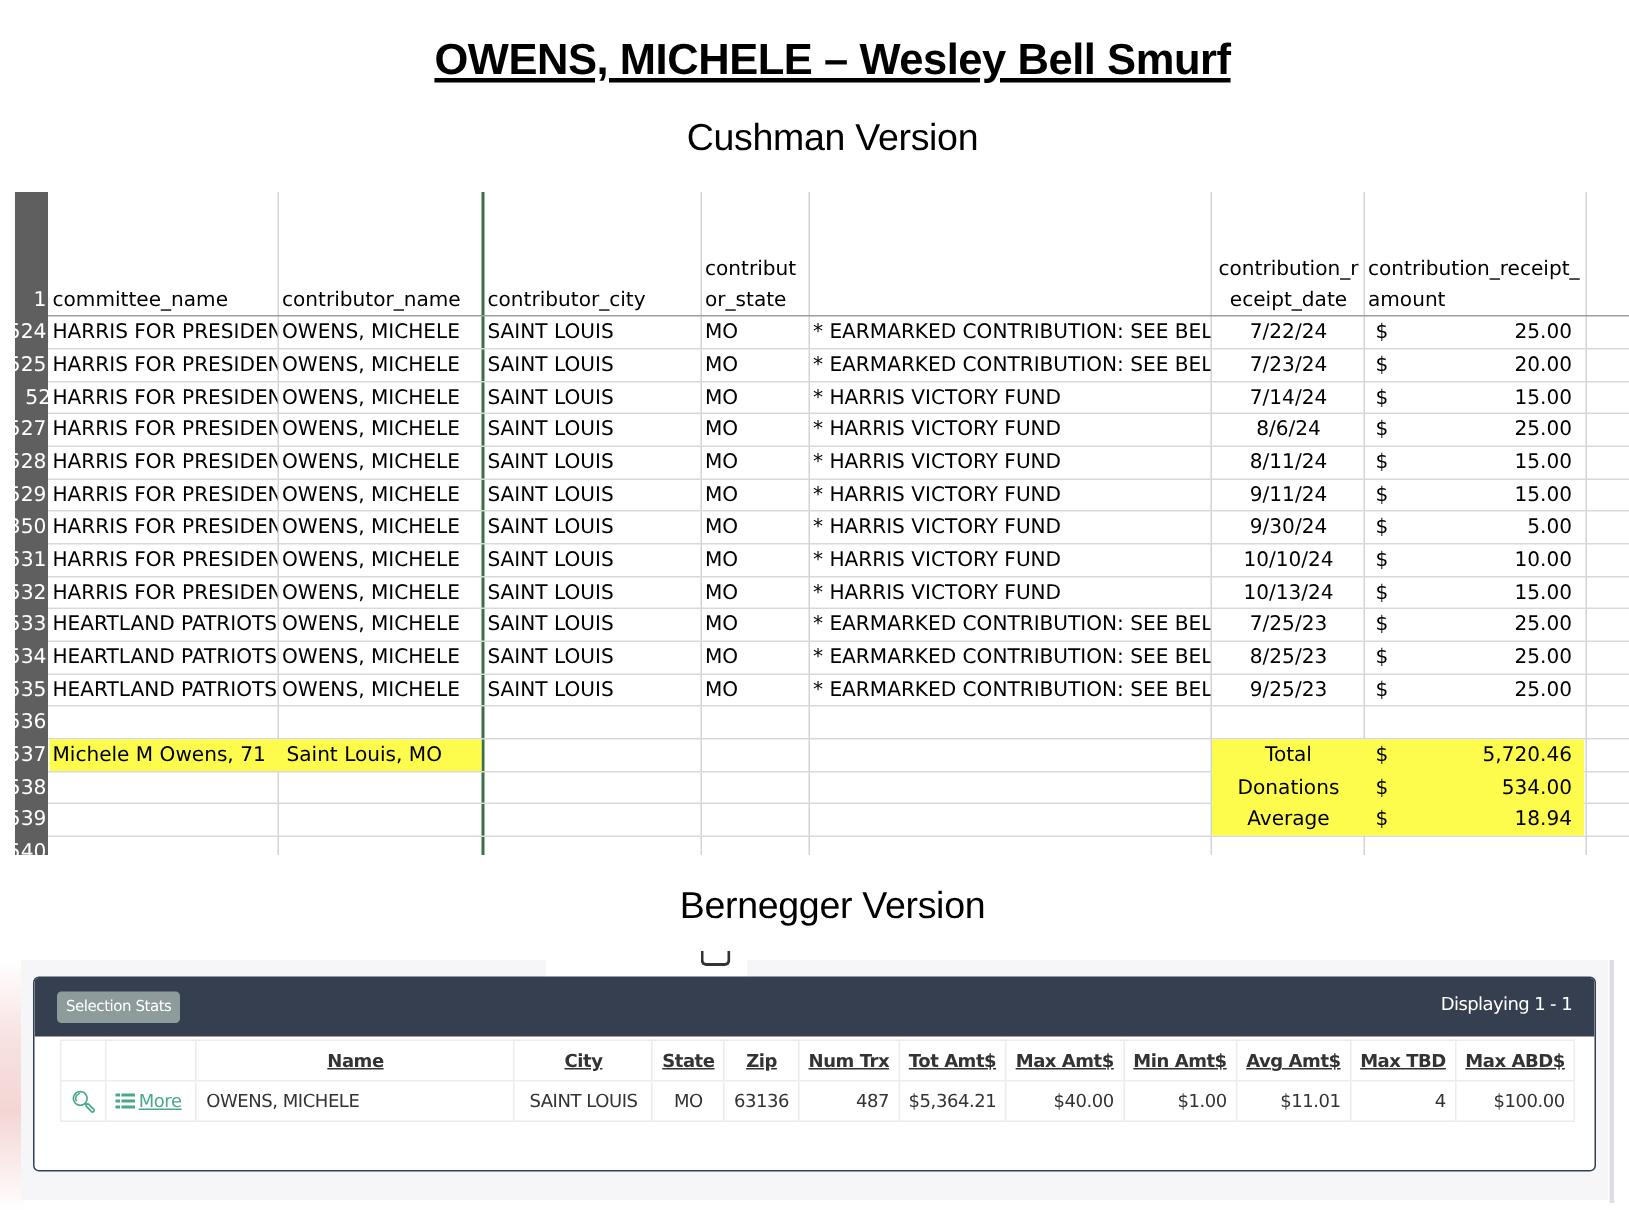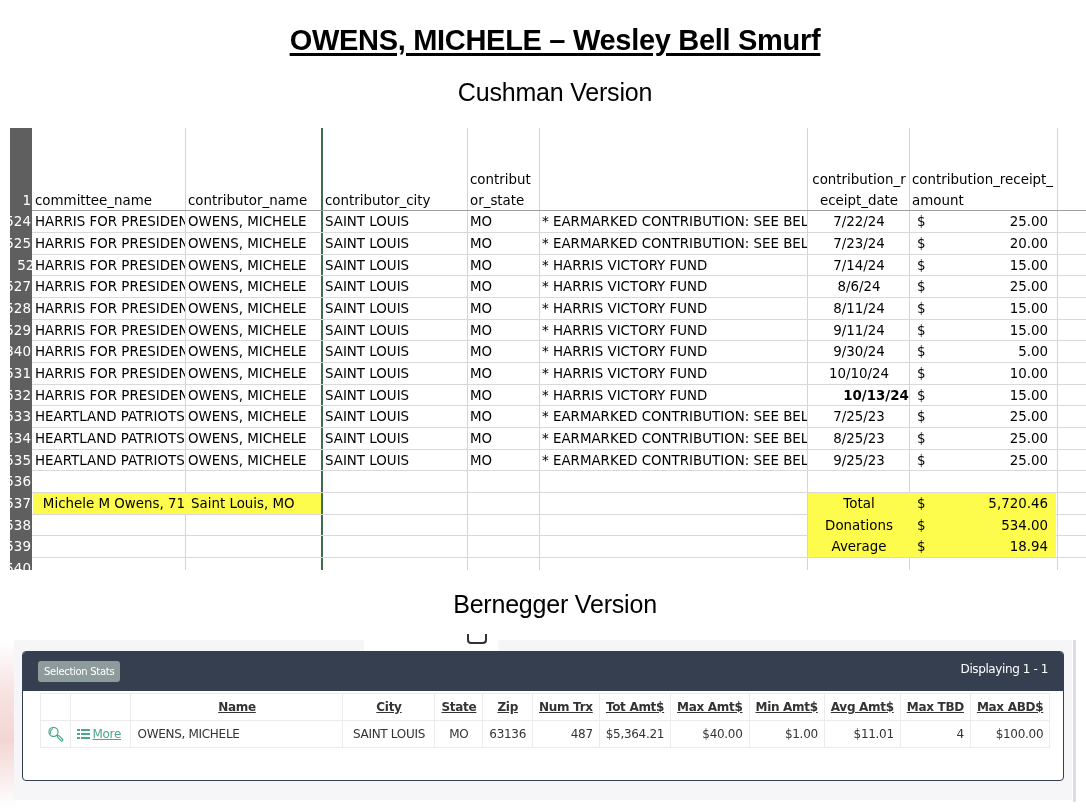--- a/index.html
+++ b/index.html
@@ -194,21 +194,21 @@
       <div class="cell r" style="left: 930px; top: 170px; width: 108px;">15.00</div>
       <div class="rownum" style="top: 192px; height: 21px; line-height: 21px;">529</div>
       <div class="cell" style="left: 25px; top: 192px; width: 150px;">HARRIS FOR PRESIDEN</div>
       <div class="cell" style="left: 178px; top: 192px; width: 133px;">OWENS, MICHELE</div>
       <div class="cell" style="left: 315px; top: 192px; width: 142px;">SAINT LOUIS</div>
       <div class="cell" style="left: 460px; top: 192px; width: 69px;">MO</div>
       <div class="cell" style="left: 532px; top: 192px; width: 265px;">* HARRIS VICTORY FUND</div>
       <div class="cell c" style="left: 799px; top: 192px; width: 100px;">9/11/24</div>
       <div class="cell" style="left: 907px; top: 192px; width: 20px;">$</div>
       <div class="cell r" style="left: 930px; top: 192px; width: 108px;">15.00</div>
-      <div class="rownum" style="top: 213px; height: 21px; line-height: 21px;">340</div>
+      <div class="rownum" style="top: 213px; height: 21px; line-height: 21px;">350</div>
       <div class="cell" style="left: 25px; top: 213px; width: 150px;">HARRIS FOR PRESIDEN</div>
       <div class="cell" style="left: 178px; top: 213px; width: 133px;">OWENS, MICHELE</div>
       <div class="cell" style="left: 315px; top: 213px; width: 142px;">SAINT LOUIS</div>
       <div class="cell" style="left: 460px; top: 213px; width: 69px;">MO</div>
       <div class="cell" style="left: 532px; top: 213px; width: 265px;">* HARRIS VICTORY FUND</div>
       <div class="cell c" style="left: 799px; top: 213px; width: 100px;">9/30/24</div>
       <div class="cell" style="left: 907px; top: 213px; width: 20px;">$</div>
       <div class="cell r" style="left: 930px; top: 213px; width: 108px;">5.00</div>
       <div class="rownum" style="top: 235px; height: 21px; line-height: 21px;">531</div>
       <div class="cell" style="left: 25px; top: 235px; width: 150px;">HARRIS FOR PRESIDEN</div>
@@ -218,21 +218,21 @@
       <div class="cell" style="left: 532px; top: 235px; width: 265px;">* HARRIS VICTORY FUND</div>
       <div class="cell c" style="left: 799px; top: 235px; width: 100px;">10/10/24</div>
       <div class="cell" style="left: 907px; top: 235px; width: 20px;">$</div>
       <div class="cell r" style="left: 930px; top: 235px; width: 108px;">10.00</div>
       <div class="rownum" style="top: 257px; height: 21px; line-height: 21px;">532</div>
       <div class="cell" style="left: 25px; top: 257px; width: 150px;">HARRIS FOR PRESIDEN</div>
       <div class="cell" style="left: 178px; top: 257px; width: 133px;">OWENS, MICHELE</div>
       <div class="cell" style="left: 315px; top: 257px; width: 142px;">SAINT LOUIS</div>
       <div class="cell" style="left: 460px; top: 257px; width: 69px;">MO</div>
       <div class="cell" style="left: 532px; top: 257px; width: 265px;">* HARRIS VICTORY FUND</div>
-      <div class="cell c" style="left: 816px; top: 257px; width: 100px; font-weight: bold;">10/13/24</div>
+      <div class="cell c" style="left: 799px; top: 257px; width: 100px;">10/13/24</div>
       <div class="cell" style="left: 907px; top: 257px; width: 20px;">$</div>
       <div class="cell r" style="left: 930px; top: 257px; width: 108px;">15.00</div>
       <div class="rownum" style="top: 278px; height: 21px; line-height: 21px;">533</div>
       <div class="cell" style="left: 25px; top: 278px; width: 150px;">HEARTLAND PATRIOTS</div>
       <div class="cell" style="left: 178px; top: 278px; width: 133px;">OWENS, MICHELE</div>
       <div class="cell" style="left: 315px; top: 278px; width: 142px;">SAINT LOUIS</div>
       <div class="cell" style="left: 460px; top: 278px; width: 69px;">MO</div>
       <div class="cell" style="left: 532px; top: 278px; width: 265px;">* EARMARKED CONTRIBUTION: SEE BEL(</div>
       <div class="cell c" style="left: 799px; top: 278px; width: 100px;">7/25/23</div>
       <div class="cell" style="left: 907px; top: 278px; width: 20px;">$</div>
@@ -259,21 +259,21 @@
 
   <div class="rownum" style="top:343px;height:21px;line-height:21px;">536</div>
   <div class="rownum" style="top:365px;height:21px;line-height:21px;">537</div>
   <div class="rownum" style="top:387px;height:21px;line-height:21px;">538</div>
   <div class="rownum" style="top:408px;height:21px;line-height:21px;">539</div>
   <div class="rownum" style="top:430px;height:21px;line-height:21px;">540</div>
 
   <div class="yellow" style="left:23px;top:365px;width:288px;height:21px;"></div>
   <div class="yellow" style="left:798px;top:365px;width:248px;height:64px;"></div>
 
-  <div class="cell" style="left:25px;top:365px;width:150px;text-align:right;">Michele M Owens, 71</div>
+  <div class="cell" style="left:25px;top:365px;width:150px;">Michele M Owens, 71</div>
   <div class="cell" style="left:181px;top:365px;width:130px;">Saint Louis, MO</div>
 
   <div class="cell c" style="left:799px;top:365px;width:100px;">Total</div>
   <div class="cell" style="left:907px;top:365px;width:20px;">$</div>
   <div class="cell r" style="left:930px;top:365px;width:108px;">5,720.46</div>
 
   <div class="cell c" style="left:799px;top:387px;width:100px;">Donations</div>
   <div class="cell" style="left:907px;top:387px;width:20px;">$</div>
   <div class="cell r" style="left:930px;top:387px;width:108px;">534.00</div>
 

